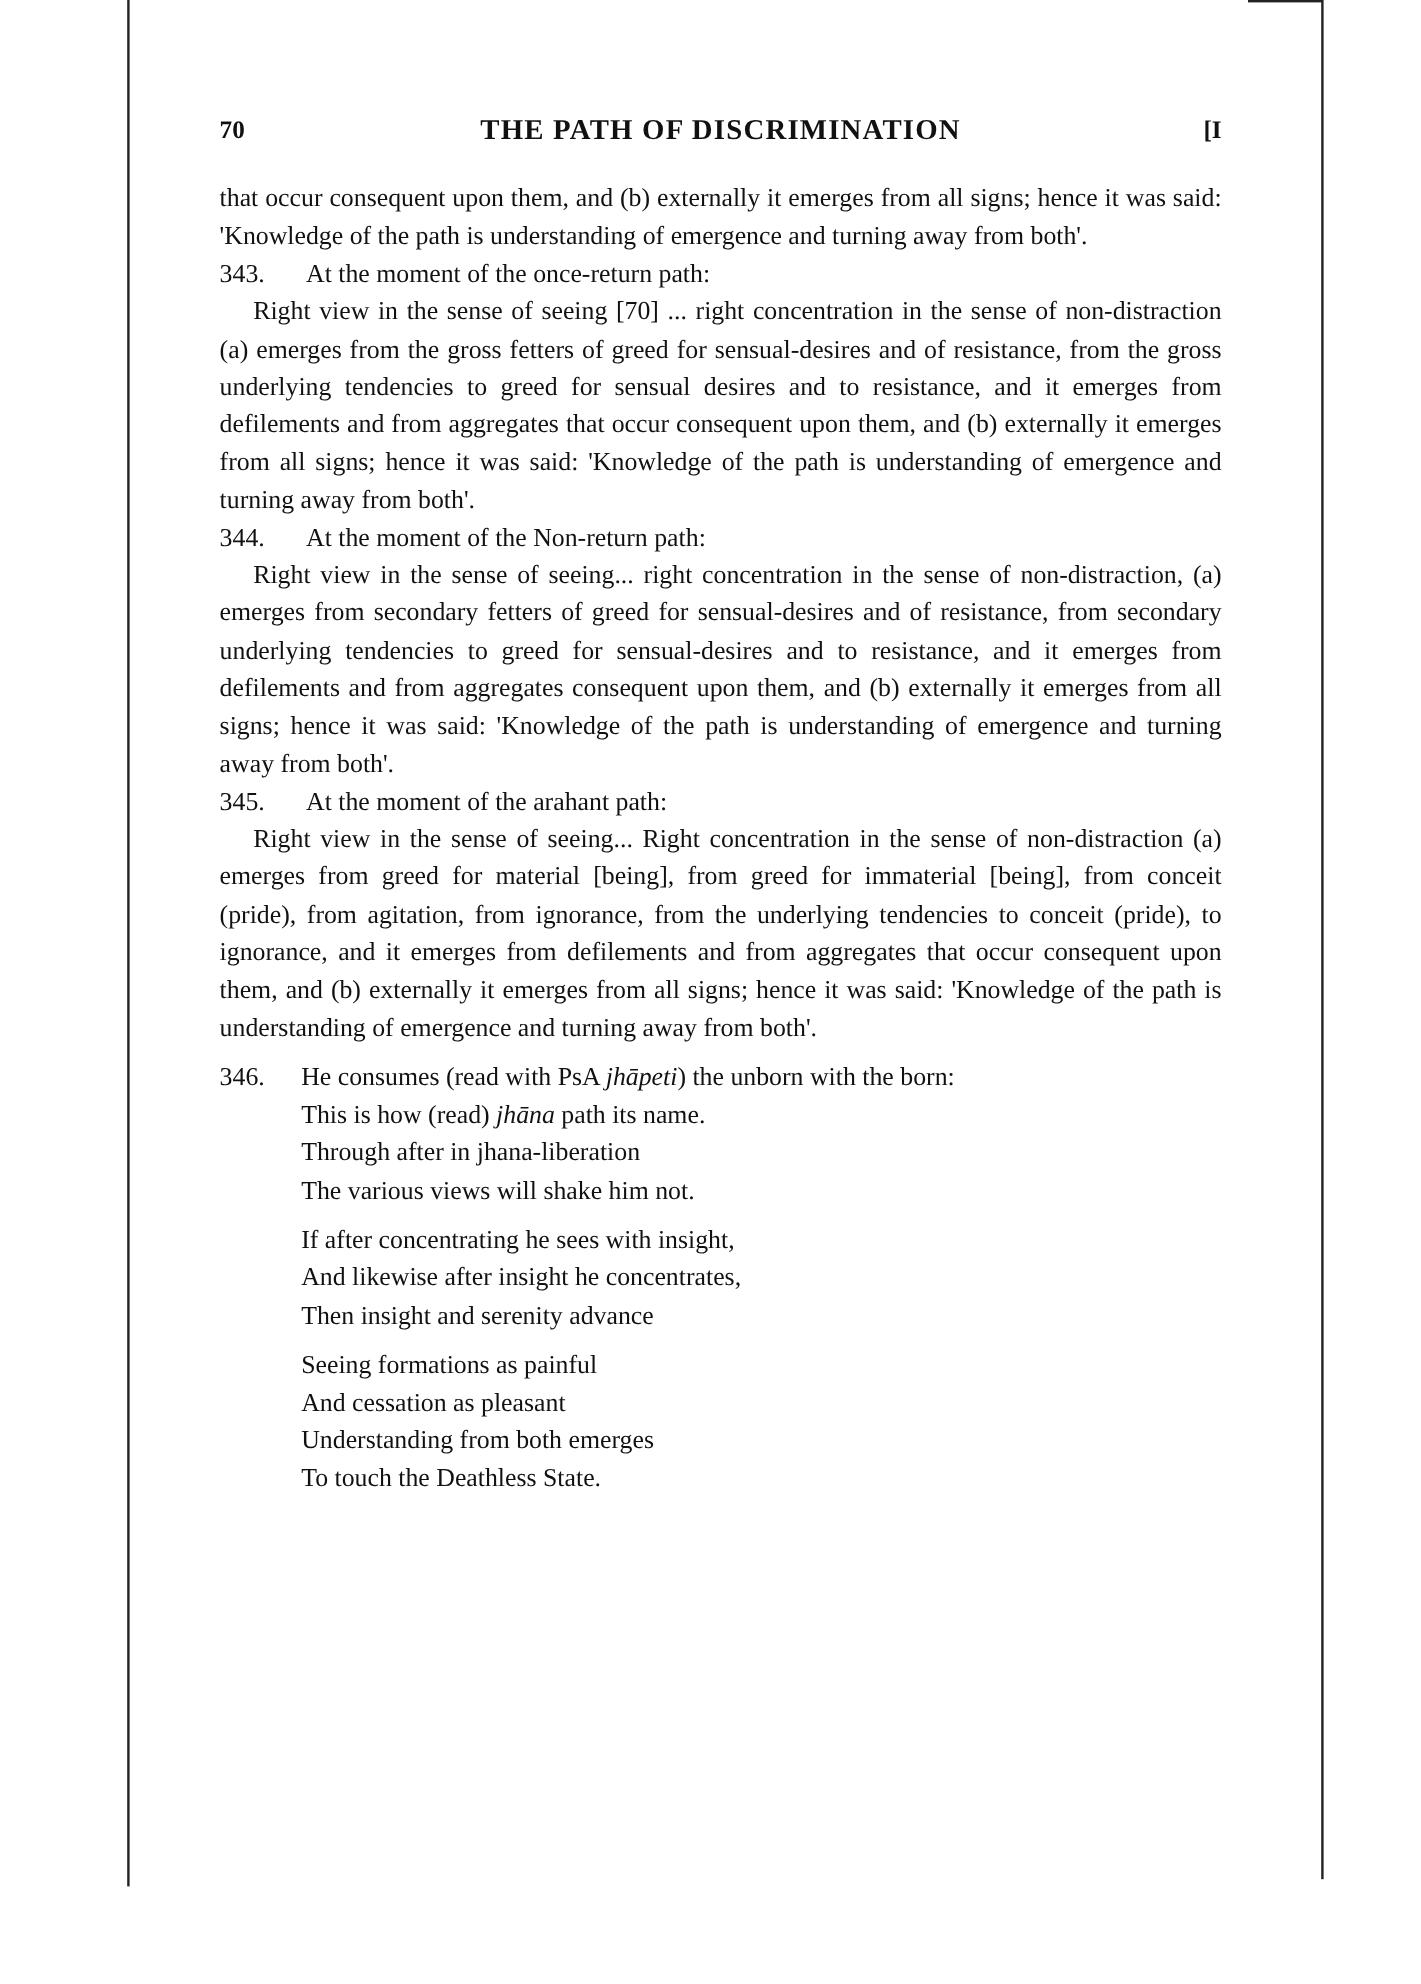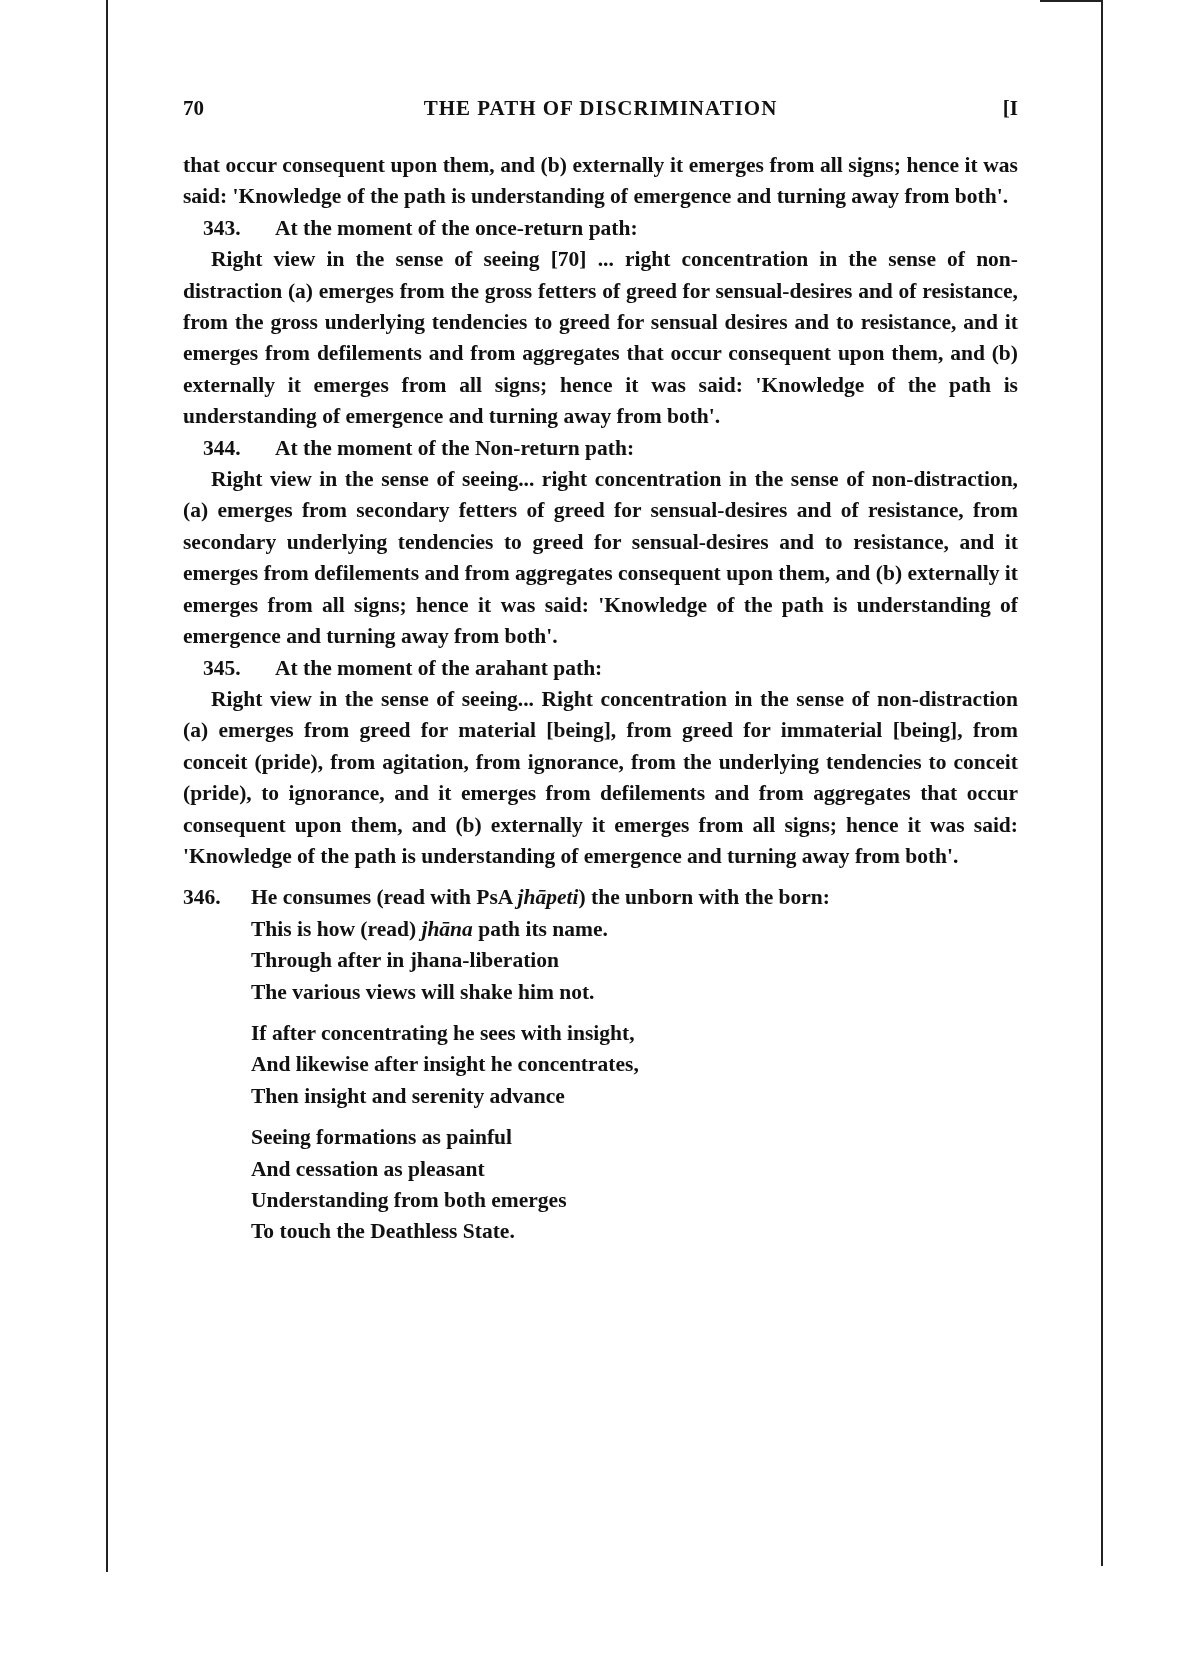--- a/index.html
+++ b/index.html
@@ -4,26 +4,26 @@
 <style>
   html, body { margin: 0; padding: 0; background: #ffffff; }
   body { width: 1184px; height: 1653px; position: relative; overflow: hidden;
          font-family: "Liberation Serif", "DejaVu Serif", serif; color: #111; }
   .border-left { position: absolute; left: 106px; top: 0; width: 1.5px; height: 1572px; background: #222; }
   .border-right { position: absolute; left: 1101px; top: 0; width: 1.5px; height: 1566px; background: #222; }
   .border-top { position: absolute; left: 1040px; top: 0; width: 62px; height: 2px; background: #222; }
   .page { position: absolute; left: 183px; top: 96px; width: 835px; }
   .header { position: relative; height: 40px; font-size: 21px; font-weight: bold; }
   .header .pg { position: absolute; left: 0; top: 0; }
-  .header .title { position: absolute; left: 0; right: 0; top: 0; text-align: center; letter-spacing: 1px; font-size: 21px; }
+  .header .title { position: absolute; left: 0; right: 0; top: 0; text-align: center; letter-spacing: 1px; font-size: 24px; }
   .header .bracket { position: absolute; right: 0; top: 0; }
-  .body { margin-top: 14px; font-size: 21.5px; line-height: 31.4px; font-weight: bold; }
+  .body { margin-top: 14px; font-size: 21.5px; line-height: 31.4px; }
   .para { text-align: justify; text-align-last: left; }
   .para.indent { text-indent: 28px; }
-  .heading-line { white-space: nowrap; margin-left: 20px; }
+  .heading-line { white-space: nowrap; }
   .num { display: inline-block; width: 72px; }
   .verse-block { margin-top: 10px; }
   .verse-intro { white-space: nowrap; }
   .verse-intro .num { width: 68px; }
   .stanza { margin-left: 68px; }
   .stanza + .stanza { margin-top: 10px; }
   .stanza .line { white-space: nowrap; }
   i { font-style: italic; }
 </style>
 </head>

